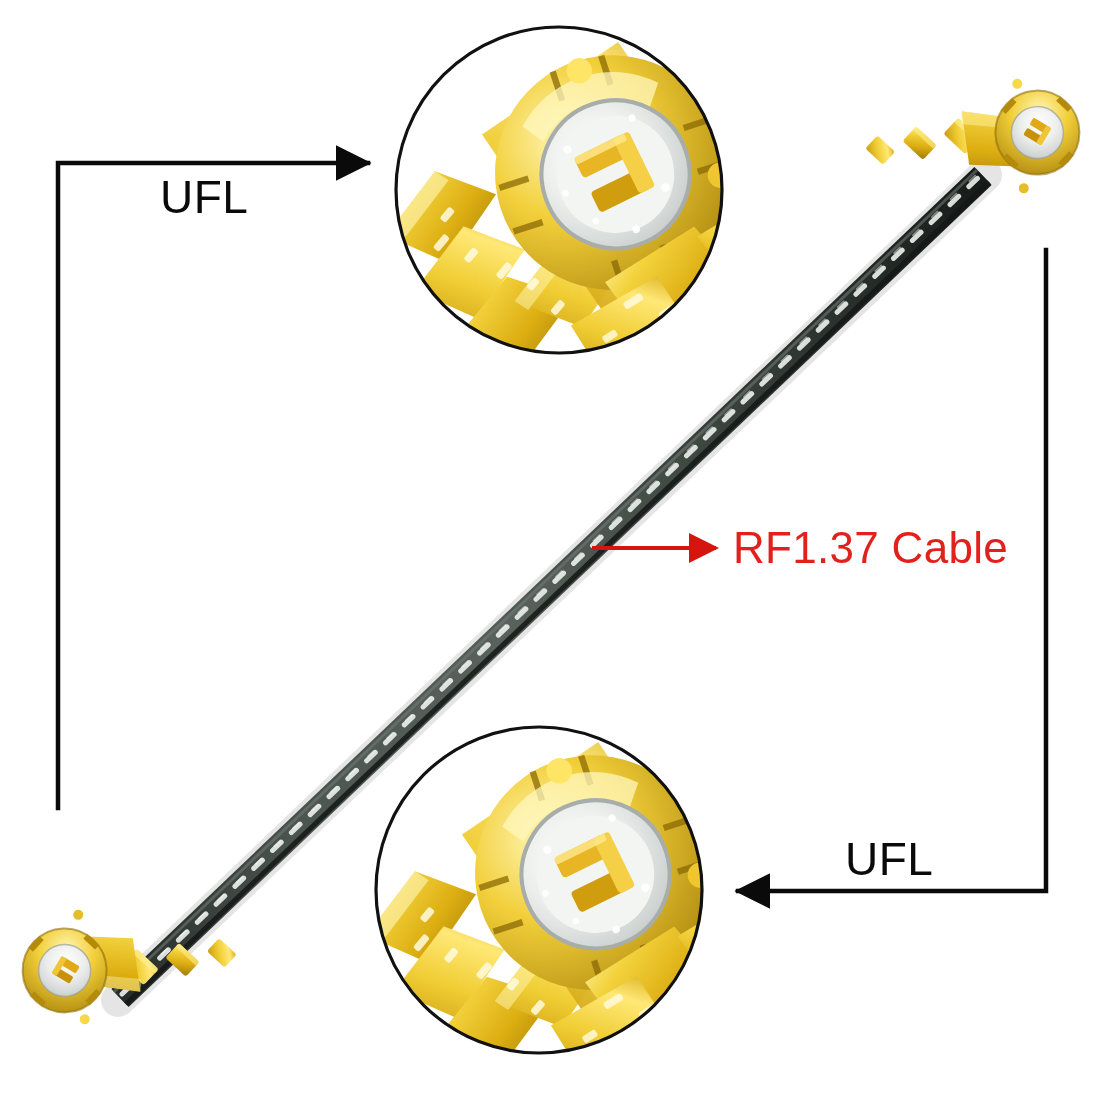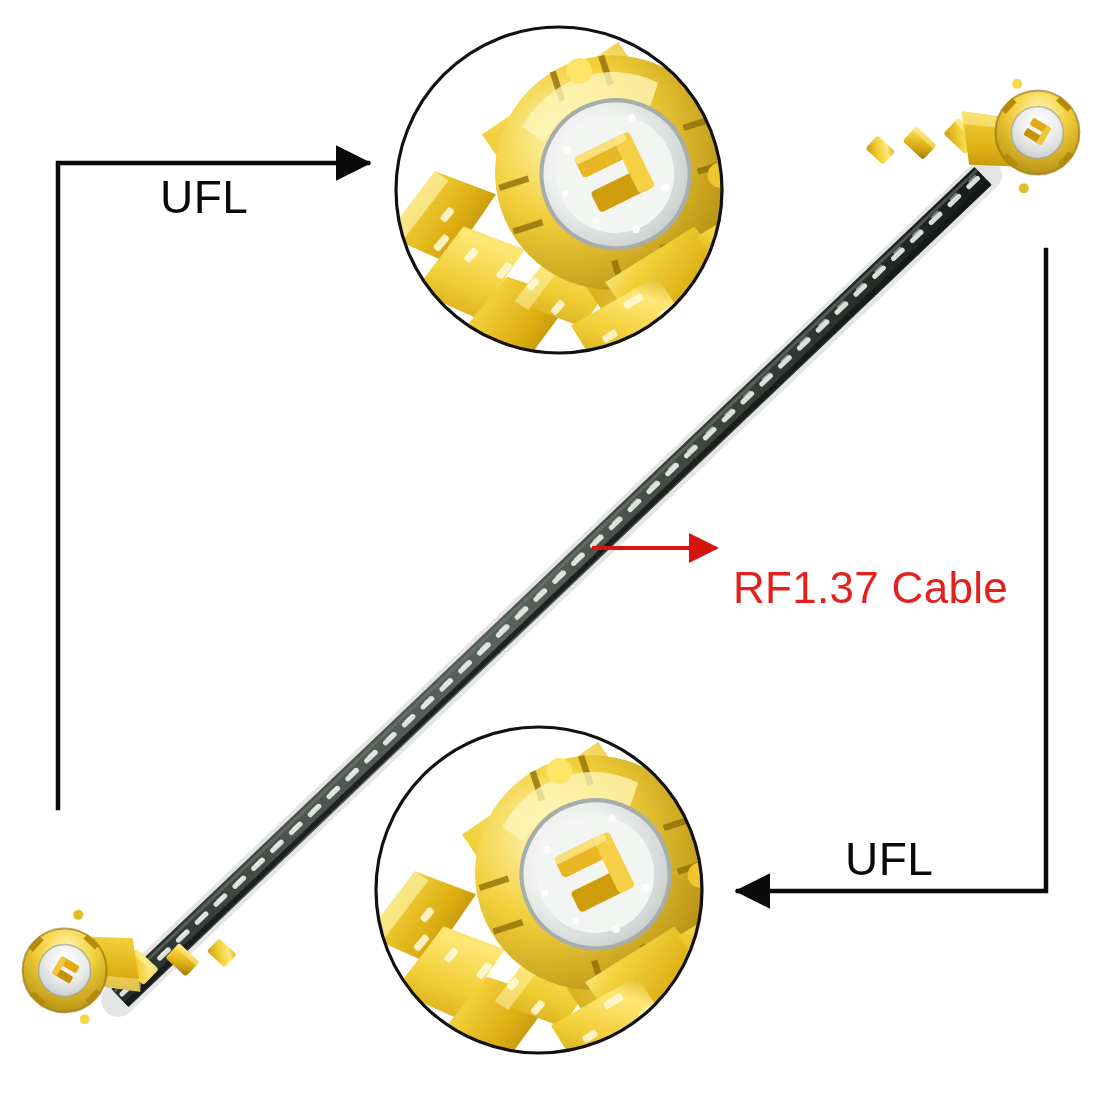--- a/index.html
+++ b/index.html
@@ -36,21 +36,21 @@
     font-weight: 400;
     letter-spacing: 0.5px;
   }
   .label-cable {
     font-size: 44px;
     font-weight: 400;
     letter-spacing: 0.3px;
   }
   #ufl-top-label { left: 160px; top: 170px; }
   #ufl-bottom-label { left: 845px; top: 832px; }
-  #cable-label { left: 733px; top: 523px; margin-top: 40px; }
+  #cable-label { left: 733px; top: 523px; }
 </style>
 </head>
 <body>
 
 <div id="stage">
 
   <svg class="layer" viewBox="0 0 1100 1100" xmlns="http://www.w3.org/2000/svg">
     <defs>
 
       <linearGradient id="jacketGrad" x1="0" y1="0" x2="1" y2="0">

